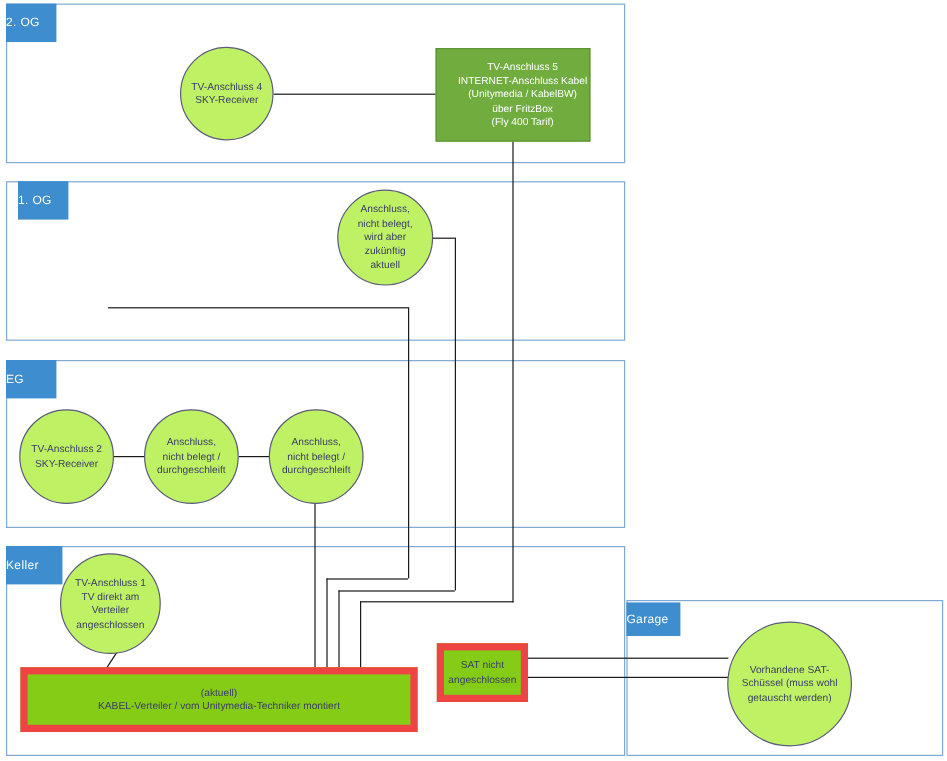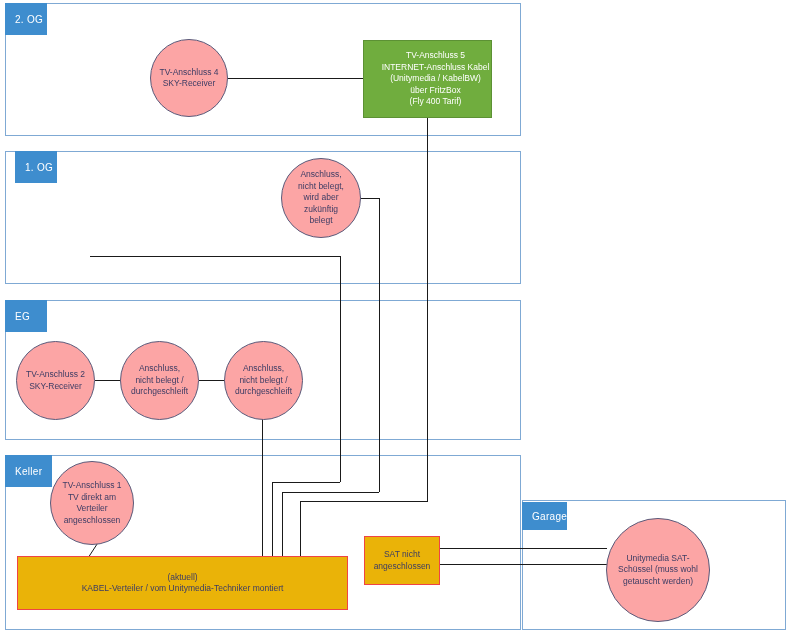--- a/index.html
+++ b/index.html
@@ -4,35 +4,35 @@
 <style>
   html,body{margin:0;padding:0;background:#ffffff;}
   body{font-family:"Liberation Sans","DejaVu Sans",sans-serif;}
   #canvas{position:relative;width:789px;height:634px;background:#ffffff;overflow:hidden;}
 
   
   .frame{position:absolute;border:1px solid #7FA9D4;background:transparent;box-sizing:border-box;}
 
   
   .badge{position:absolute;background:#3E8DCE;color:#ffffff;font-size:10px;
-         display:flex;align-items:center;box-sizing:border-box;padding-left:10px;
+         display:flex;align-items:center;box-sizing:border-box;
          letter-spacing:.3px;z-index:6;}
 
   
   .node{position:absolute;border:1px solid #5A5A7A;border-radius:50%;
-        background:#fca5a5;box-sizing:border-box;display:flex;align-items:center;
+        background:#bef264;box-sizing:border-box;display:flex;align-items:center;
         justify-content:center;text-align:center;color:#3C3C64;font-size:8.5px;
         line-height:11.5px;z-index:5;}
 
   
   .box{position:absolute;box-sizing:border-box;display:flex;align-items:center;
        justify-content:center;text-align:center;z-index:5;}
   .box-green{background:#70AD3E;border:1px solid #5C9134;color:#ffffff;
              font-size:8.5px;line-height:11.5px;padding-left:16px;}
-  .box-plain{background:#eab308;border:1px solid #ef4444;color:#3C3C64;
+  .box-plain{background:#84cc16;border:6px solid #ef4444;color:#3C3C64;
              font-size:8.5px;line-height:11.5px;}
 
   
   .ln{position:absolute;background:#1a1a1a;z-index:2;}
   .lh{height:1px;}
   .lv{width:1px;}
   .diag{position:absolute;z-index:2;}
 </style>
 </head>
 <body>
@@ -106,21 +106,21 @@
     </div>
   </div>
 
 
   <div class="node" style="left:281px;top:158px;width:80px;height:80px;">
     <div>
       <div>Anschluss,</div>
       <div>nicht belegt,</div>
       <div>wird aber</div>
       <div>zukünftig</div>
-      <div>belegt</div>
+      <div>aktuell</div>
     </div>
   </div>
 
   <div class="node" style="left:16px;top:341px;width:79px;height:79px;align-items:center;">
     <div>
       <div>TV-Anschluss 2</div>
       <div>SKY-Receiver</div>
     </div>
   </div>
 
@@ -158,19 +158,19 @@
 
   <div class="box box-plain" style="left:364px;top:536px;width:76px;height:49px;">
     <div>
       <div>SAT nicht</div>
       <div>angeschlossen</div>
     </div>
   </div>
 
   <div class="node" style="left:606px;top:518px;width:104px;height:104px;">
     <div>
-      <div>Unitymedia SAT-</div>
+      <div>Vorhandene SAT-</div>
       <div>Schüssel (muss wohl</div>
       <div>getauscht werden)</div>
     </div>
   </div>
 
 </div>
 
 </body></html>

